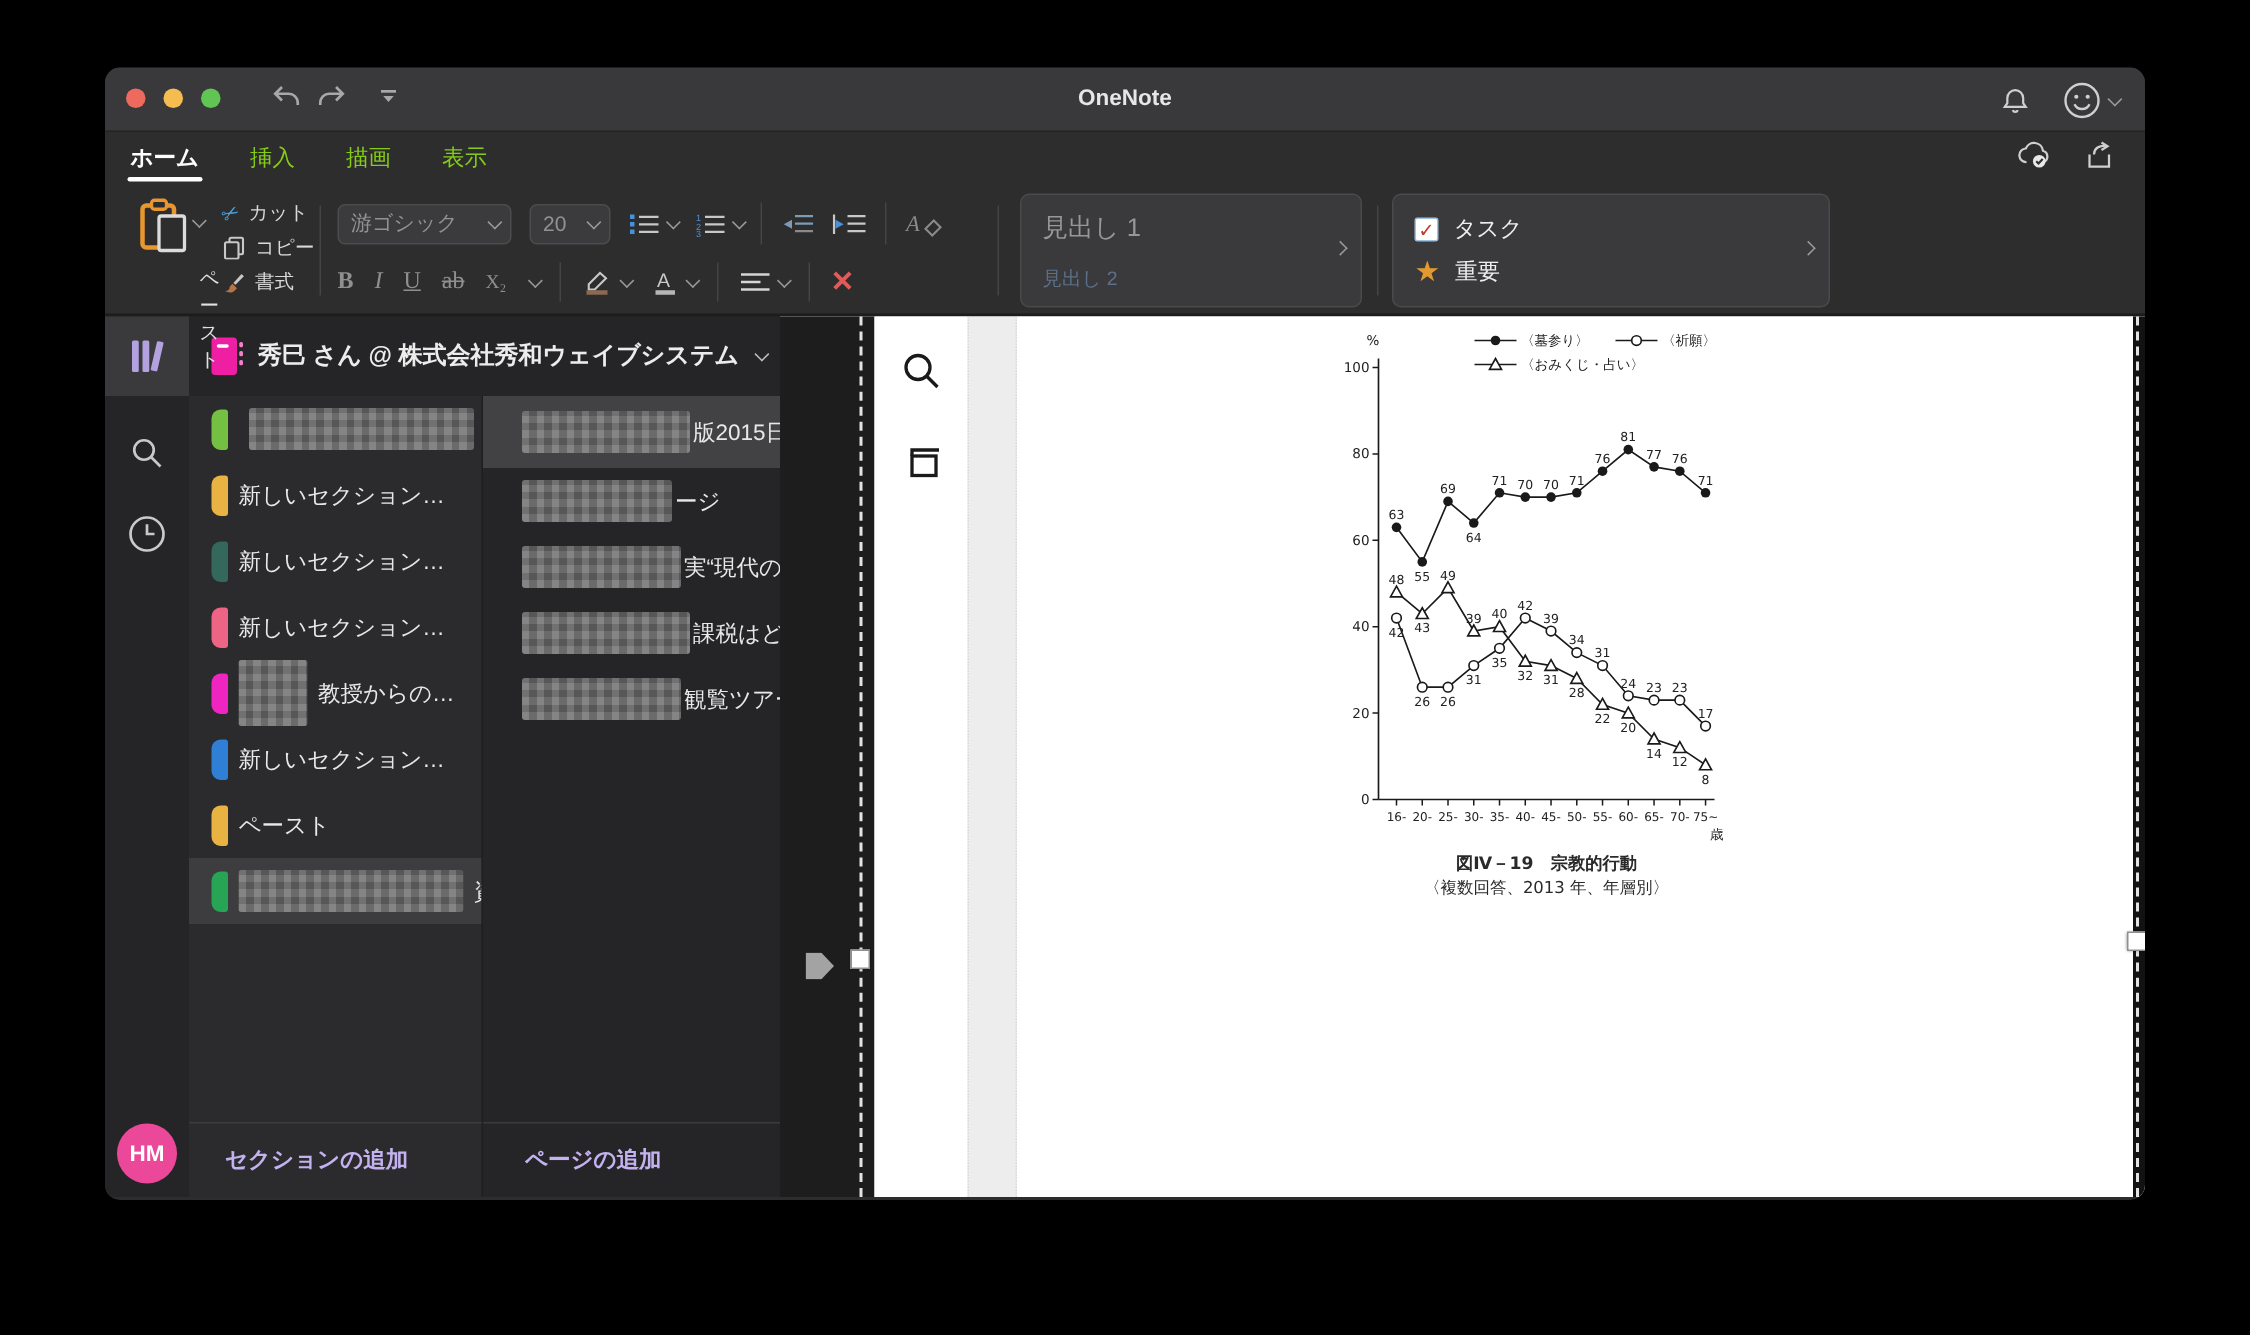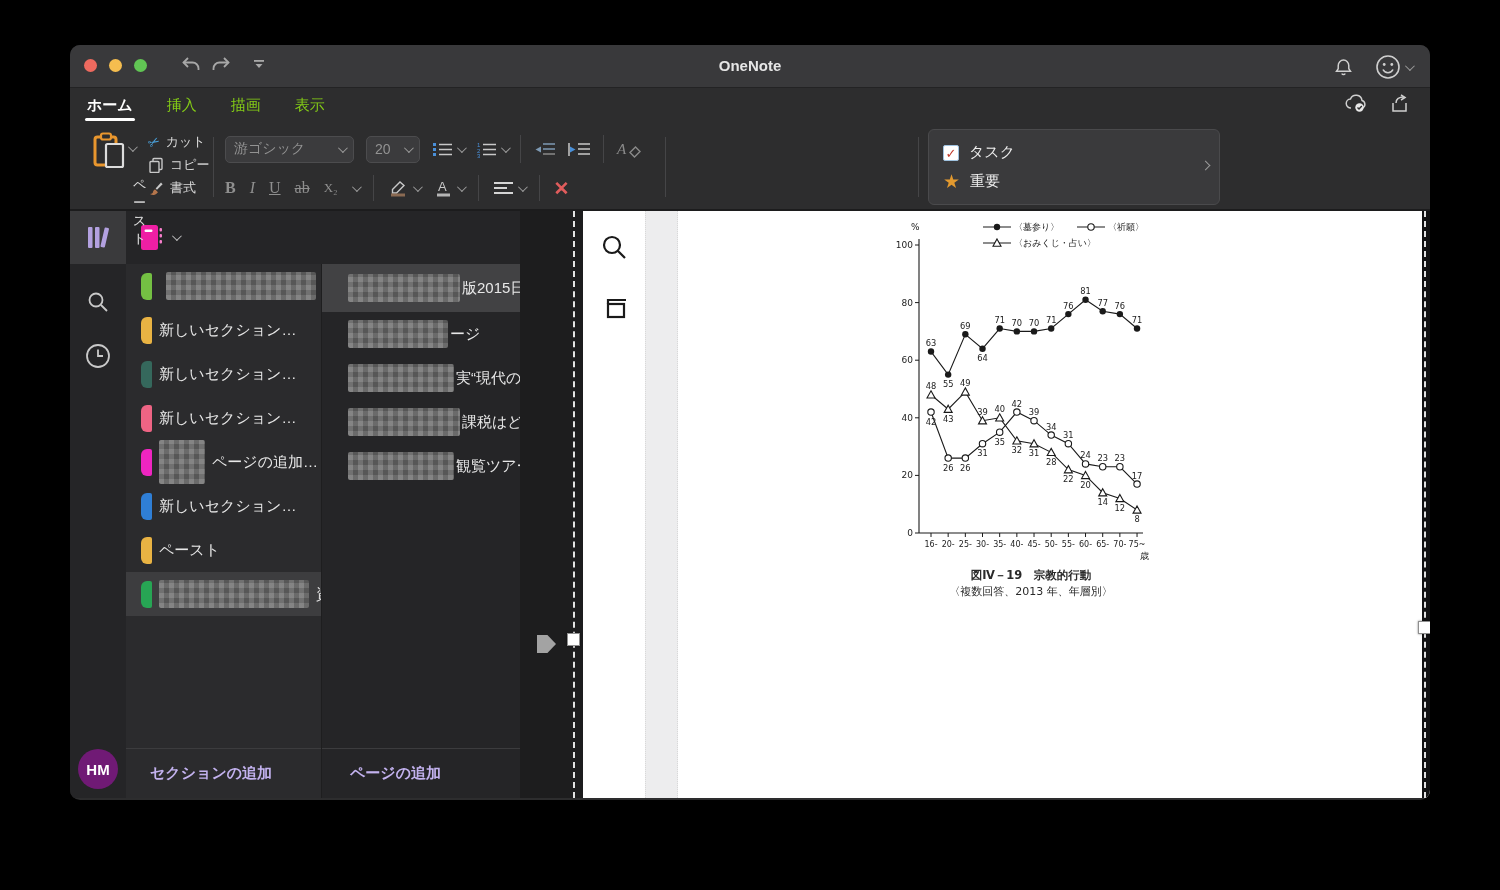--- a/index.html
+++ b/index.html
@@ -193,21 +193,21 @@
           <svg width="16" height="16" viewBox="0 0 16 16">
             <path d="M2 14 c2 0 3.2-1 3.2-3 l1.8-1.8 3 3 -1.8 1.8 c-2 1.6-4.2 1-6.2 0z" fill="#b4754b"></path>
             <path d="M7.6 8.6 L13 2.6 l1.6 1.6 -5.6 5.6z" fill="#c8c8c8"></path>
           </svg>
           <span>書式</span>
         </button>
     </div>
     <div class="vdiv" style="left:143px"></div>
 
     <div class="trow r1">
-      <div class="selbox" style="width:129px">
+      <div class="selbox" style="width:116px">
           <span>游ゴシック</span>
           <span class="chev"></span>
         </div>
       <div class="selbox" style="width:54px">
           <span>20</span>
           <span class="chev"></span>
         </div>
       <button class="icon-btn">
           <svg width="21" height="17" viewBox="0 0 21 17">
             <rect x="1" y="2" width="3" height="3" fill="#4a90d9"></rect>
@@ -298,20 +298,25 @@
               <line x1="1" y1="12" x2="20" y2="12"></line>
             </g>
           </svg>
           <span class="chev"></span>
         </button>
       <div style="width:1px;height:26px;background:#454547"></div>
       <button class="icon-btn" style="color:#e05c5c;font-size:19px;font-weight:700">✕</button>
     </div>
 
     <div class="vdiv" style="left:595px"></div>
+    <div class="gallery styles-box">
+      <div class="h1">見出し 1</div>
+      <div class="h2">見出し 2</div>
+      <span class="chev right g-chev"></span>
+    </div>
     <div class="vdiv" style="left:848px"></div>
     <div class="gallery tags-box">
       <div class="tagline">
           <span class="cbx">✓</span>
           <span>タスク</span>
         </div>
       <div class="tagline">
           <span class="star">★</span>
           <span>重要</span>
         </div>
@@ -335,34 +340,35 @@
             <circle cx="10" cy="10" r="6.5" fill="none" stroke="#c9c9c9" stroke-width="1.8"></circle>
             <line x1="15" y1="15" x2="21" y2="21" stroke="#c9c9c9" stroke-width="1.8"></line>
           </svg>
       </button>
       <button class="rail-ic">
         <svg width="26" height="26" viewBox="0 0 26 26">
             <circle cx="13" cy="13" r="11" fill="none" stroke="#c9c9c9" stroke-width="1.8"></circle>
             <path d="M13 6.5 V13 H18" fill="none" stroke="#c9c9c9" stroke-width="1.8"></path>
           </svg>
       </button>
-      <button class="avatar" style="background: #701a75;">HM</button>
+      <button class="avatar" style="background: #ec4899;">HM</button>
     </div>
 
     <div class="nav">
       <div class="nav-header">
         <svg width="22" height="27" viewBox="0 0 22 27">
             <rect x="1" y="1" width="17" height="25" rx="2.5" fill="#ef1fa4"></rect>
             <rect x="4.5" y="5.5" width="8" height="2.4" rx="1.2" fill="#fff"></rect>
             <g fill="#f77ecb">
               <rect x="19.5" y="4" width="2.5" height="3.5" rx="1"></rect>
               <rect x="19.5" y="10" width="2.5" height="3.5" rx="1"></rect>
               <rect x="19.5" y="16" width="2.5" height="3.5" rx="1"></rect>
             </g>
           </svg>
+        <span class="nb-title">秀巳 さん @ 株式会社秀和ウェイブシステム</span>
         <span class="chev" style="border-color:#bcbcbc"></span>
       </div>
       <div class="nav-body">
         <div class="sections-col">
           <div class="list" id="section-list">
               <div class="sec-row">
                 <span class="sec-icon" style="background:#74c043"></span>
                 <span class="sec-label"></span>
                 <span class="redact" style="width:150px"></span>
               </div>
@@ -374,21 +380,21 @@
                 <span class="sec-icon" style="background:#35685c"></span>
                 <span class="sec-label">新しいセクション…</span>
               </div>
               <div class="sec-row">
                 <span class="sec-icon" style="background:#ee6484"></span>
                 <span class="sec-label">新しいセクション…</span>
               </div>
               <div class="sec-row">
                 <span class="sec-icon" style="background:#ef25c1"></span>
                 <span class="redact tall" style="width:46px"></span>
-                <span class="sec-label">ページの追加…</span>
+                <span class="sec-label">教授からの…</span>
               </div>
               <div class="sec-row">
                 <span class="sec-icon" style="background:#2f7fd6"></span>
                 <span class="sec-label">新しいセクション…</span>
               </div>
               <div class="sec-row">
                 <span class="sec-icon" style="background:#e9b343"></span>
                 <span class="sec-label">ペースト</span>
               </div>
               <div class="sec-row selected">

